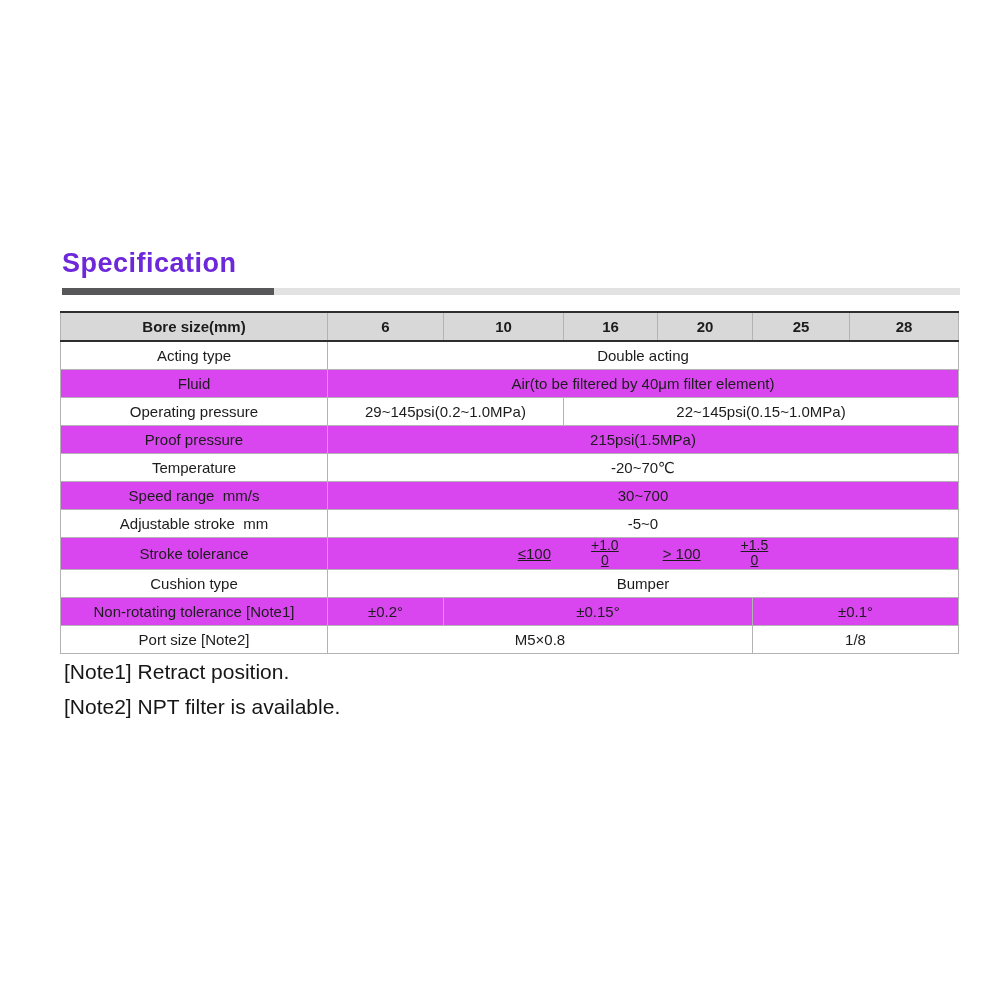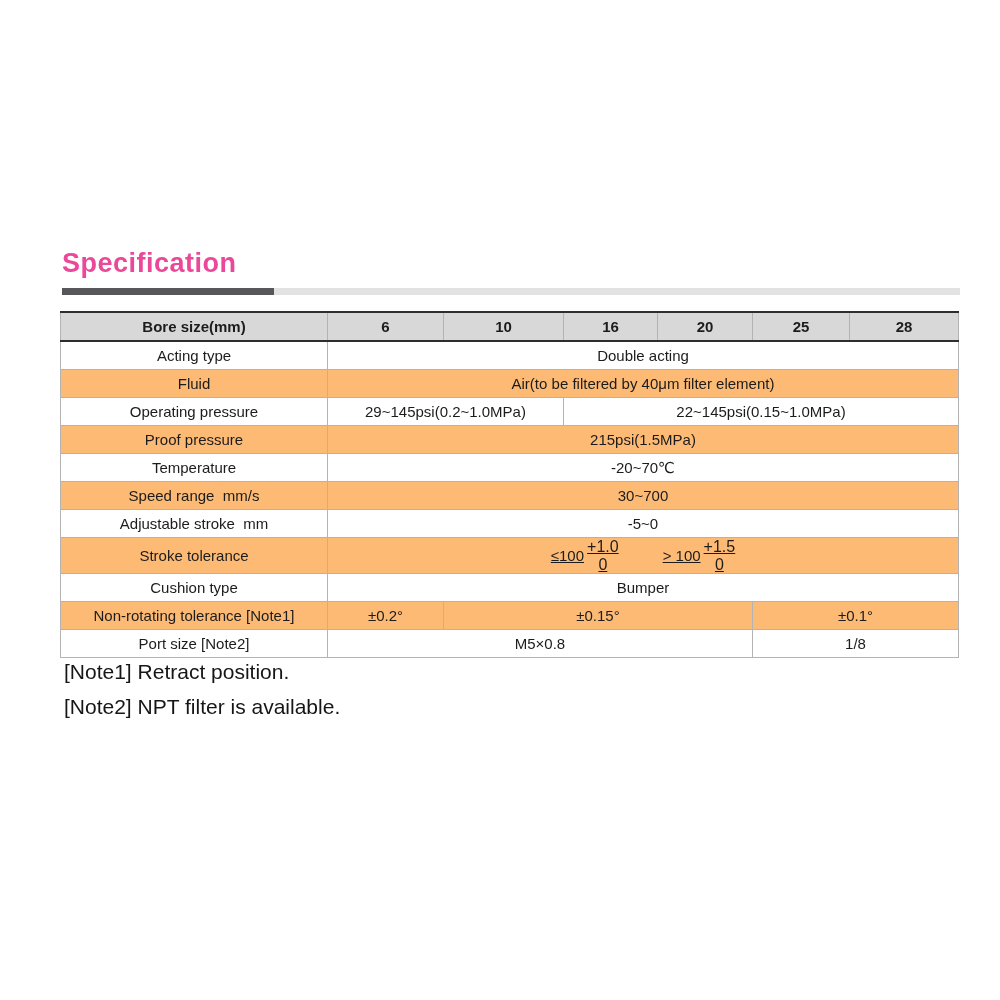--- a/index.html
+++ b/index.html
@@ -6,21 +6,21 @@
   .page{
     position:relative;
     width:1000px;height:1000px;
     background:#ffffff;
     font-family:"Liberation Sans","DejaVu Sans",sans-serif;
     color:#1c1c1c;
     overflow:hidden;
   }
   .title{
     position:absolute;left:62px;top:248px;
-    font-size:27px;font-weight:bold;color:#ec4899;
+    font-size:27px;font-weight:bold;color:#6d28d9;
     letter-spacing:0.5px;
   }
   .title-bar{position:absolute;left:62px;top:288px;width:898px;height:7px;background:#e2e2e2;}
   .title-bar-dark{position:absolute;left:0;top:0;width:212px;height:7px;background:#57575a;}
   table.spec{
     position:absolute;left:60px;top:311px;
     width:898px;
     border-collapse:collapse;
     table-layout:fixed;
     font-size:15px;
@@ -33,29 +33,30 @@
     vertical-align:middle;
     font-weight:normal;
     overflow:hidden;
   }
   tr.hdr td,tr.hdr th{
     background:#d8d8d8;
     border-top:2px solid #2e2e2e;
     border-bottom:2px solid #2e2e2e;
     font-weight:bold;
   }
-  tr.shaded td{background:#fdba74;}
+  tr.shaded td{background:#d946ef;}
   td.rowlabel{text-align:left;white-space:pre-wrap;padding-left:6px;}
   th.rowlabel{text-align:left;white-space:pre-wrap;padding-left:6px;}
   .tolwrap{display:inline-flex;align-items:center;gap:3px;text-decoration:underline;}
   .tolgap{display:inline-block;width:38px;}
   .tolstack{
     display:inline-flex;flex-direction:column;
-    font-size:16px;line-height:1.1;text-align:center;
+    font-size:14px;line-height:1.1;text-align:center;
     vertical-align:middle;
+    margin-left:37px;
   }
   .notes{
     position:absolute;left:64px;top:655px;
     font-size:21px;color:#161616;line-height:1.65;
   }
   .note-line{white-space:pre-wrap;}
 </style>
 </head>
 <body>
 

